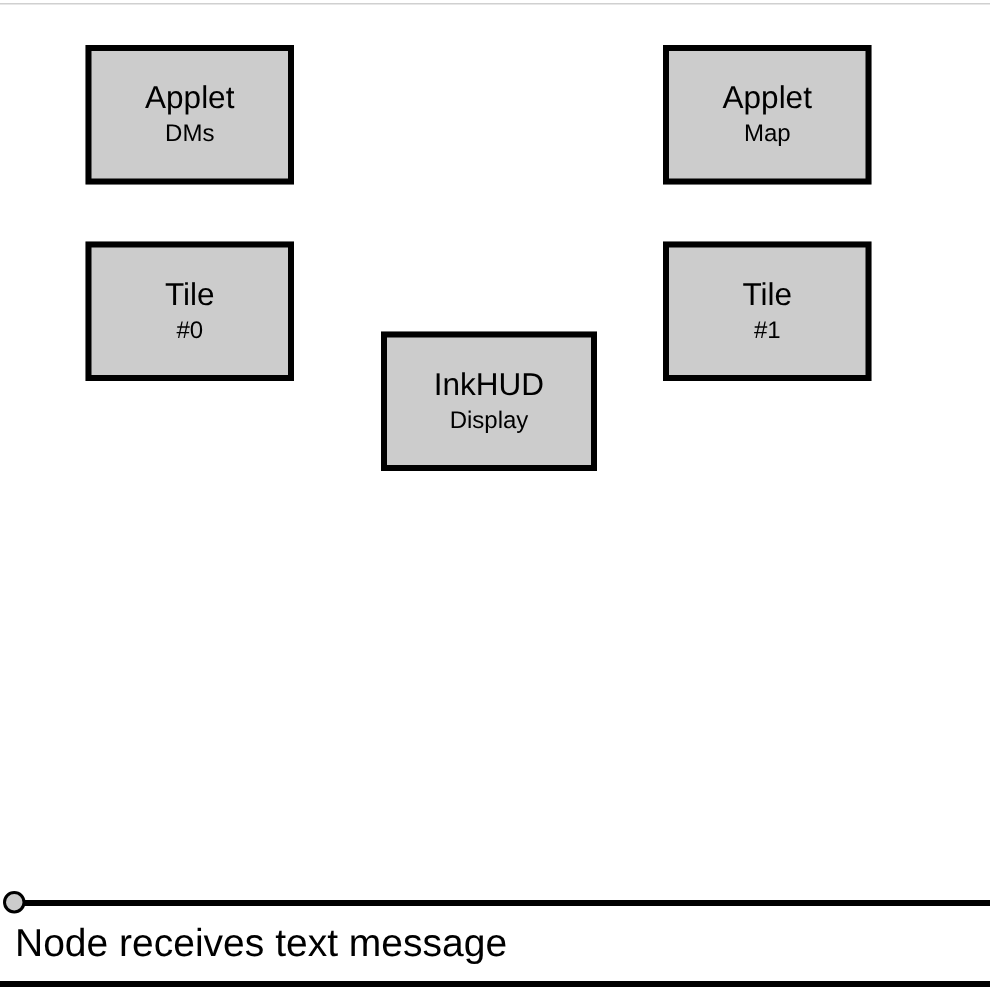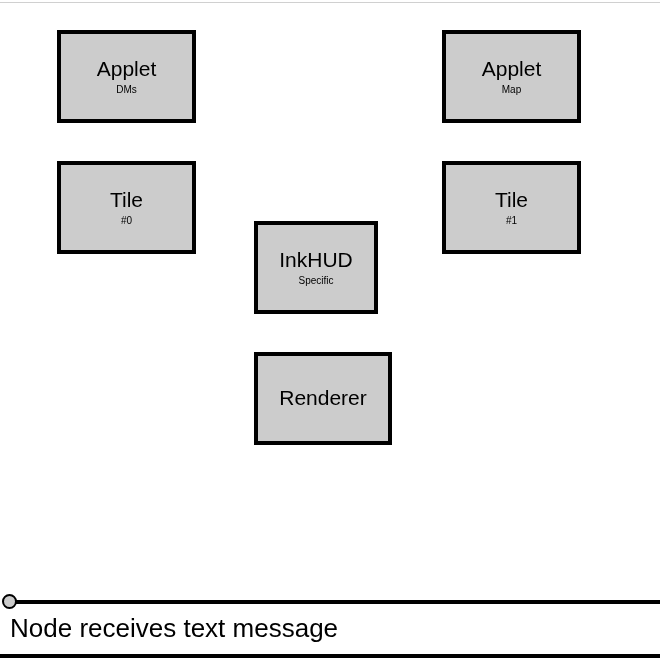--- a/index.html
+++ b/index.html
@@ -48,21 +48,21 @@
     text-align: right;
     line-height: 1.05;
   }
   .node-title {
     font-size: 21px;
     font-weight: normal;
     letter-spacing: 0px;
     white-space: nowrap;
   }
   .node-sub {
-    font-size: 10px;
+    font-size: 16px;
     font-weight: normal;
     margin-top: 5px;
     white-space: nowrap;
   }
   .node-box.single .node-title {
     margin-top: 0;
   }
   
   .event-line {
     position: absolute;
@@ -112,28 +112,25 @@
   <div class="node-box" style="left:57px; top:161px; width:139px; height:93px;">
     <div class="node-title">Tile</div>
     <div class="node-sub">#0</div>
   </div>
 
   <div class="node-box" style="left:442px; top:161px; width:139px; height:93px;">
     <div class="node-title">Tile</div>
     <div class="node-sub">#1</div>
   </div>
 
-  <div class="node-box" style="left:254px; top:221px; width:124px; height:93px;">
+  <div class="node-box" style="left:254px; top:221px; width:144px; height:93px;">
     <div class="node-title">InkHUD</div>
-    <div class="node-sub">Specific</div>
+    <div class="node-sub">Display</div>
   </div>
 
-  <div class="node-box single" style="left:254px; top:352px; width:138px; height:93px;">
-    <div class="node-title">Renderer</div>
-  </div>
 
 
   <div class="event-line"></div>
   <div class="event-marker"></div>
   <div class="event-label">Node receives text message</div>
 
   <div class="bottom-rule"></div>
 
 </div>
 

